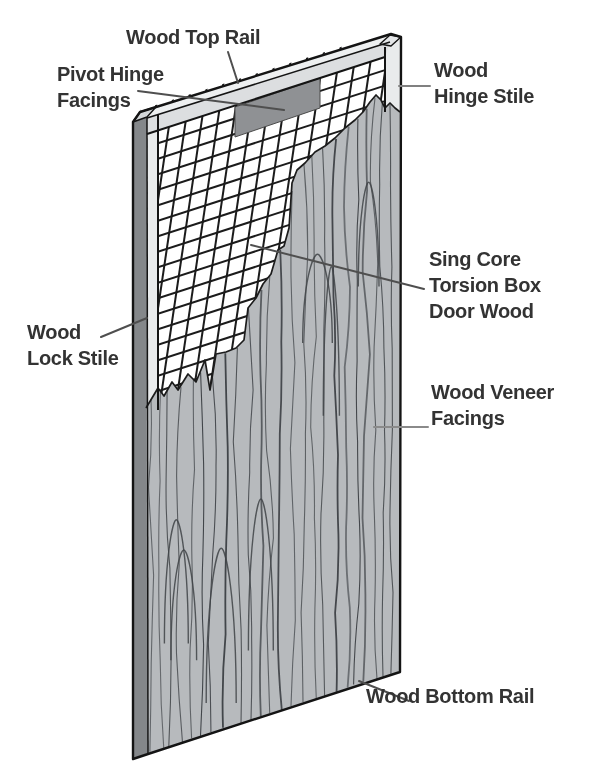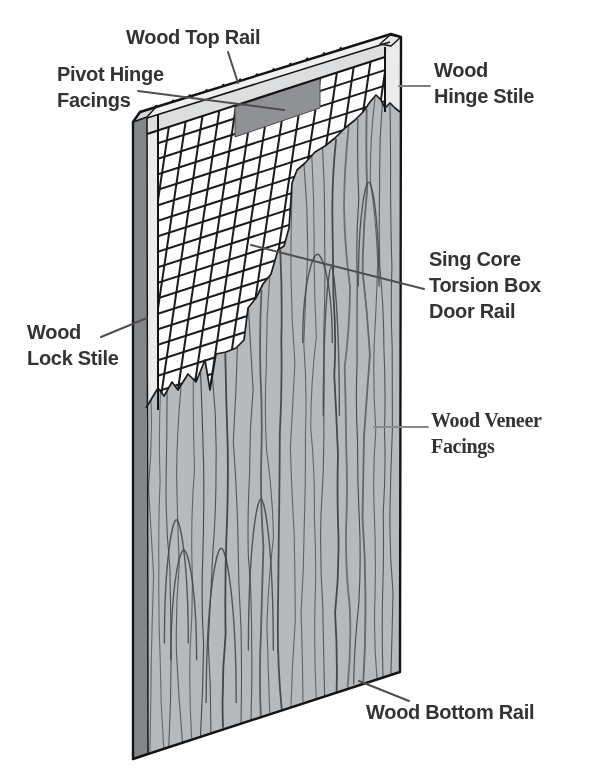--- a/index.html
+++ b/index.html
@@ -6,22 +6,22 @@
   #stage{position:relative;width:600px;height:776px;background:#fff;overflow:hidden;
          font-family:"Liberation Sans",sans-serif;border-radius:27px;}
   #door-svg{position:absolute;left:0;top:0;}
   .lbl{position:absolute;font-family:"Liberation Sans",sans-serif;font-weight:bold;
        font-size:20px;line-height:26px;color:#333;white-space:pre-line;letter-spacing:-0.3px;}
   #lbl-top-rail{left:126px;top:24px;}
   #lbl-pivot{left:57px;top:61px;}
   #lbl-hinge{left:434px;top:57px;}
   #lbl-sing{left:429px;top:246px;}
   #lbl-lock{left:27px;top:319px;}
-  #lbl-veneer{left:431px;top:407px;font-family:Liberation Serif, serif;}
-  #lbl-bottom{left:366px;top:699px;}
+  #lbl-veneer{left:431px;top:379px;}
+  #lbl-bottom{left:366px;top:683px;}
 </style>
 </head>
 <body>
 
 <div id="stage">
 
   <svg id="door-svg" width="600" height="776" viewBox="0 0 600 776">
     <defs>
       <clipPath id="clip-grid">
           <path id="clip-grid-path" d="M140,110 L395,30 L395,112 L400,112 L395,108 L390,103 L385,108 L381,100 L376,95 L370,102 L363,112 L355,120 L345,128 L335,138 L325,146 L315,152 L305,163 L297,170 L292,183 L289,228 L284,246 L278,250 L271,274 L263,284 L256,298 L248,308 L244,340 L236,348 L226,352 L216,354 L210,390 L205,360 L196,382 L188,374 L178,390 L172,382 L164,396 L158,388 L152,398 L146,408 L140,415 Z"></path>
@@ -149,19 +149,19 @@
       </g>
   </svg>
 
   <div class="lbl" id="lbl-top-rail">Wood Top Rail</div>
   <div class="lbl" id="lbl-pivot">Pivot Hinge
 Facings</div>
   <div class="lbl" id="lbl-hinge">Wood
 Hinge Stile</div>
   <div class="lbl" id="lbl-sing">Sing Core
 Torsion Box
-Door Rail</div>
+Door Wood</div>
   <div class="lbl" id="lbl-lock">Wood
 Lock Stile</div>
   <div class="lbl" id="lbl-veneer">Wood Veneer
 Facings</div>
   <div class="lbl" id="lbl-bottom">Wood Bottom Rail</div>
 </div>
 
 </body></html>

